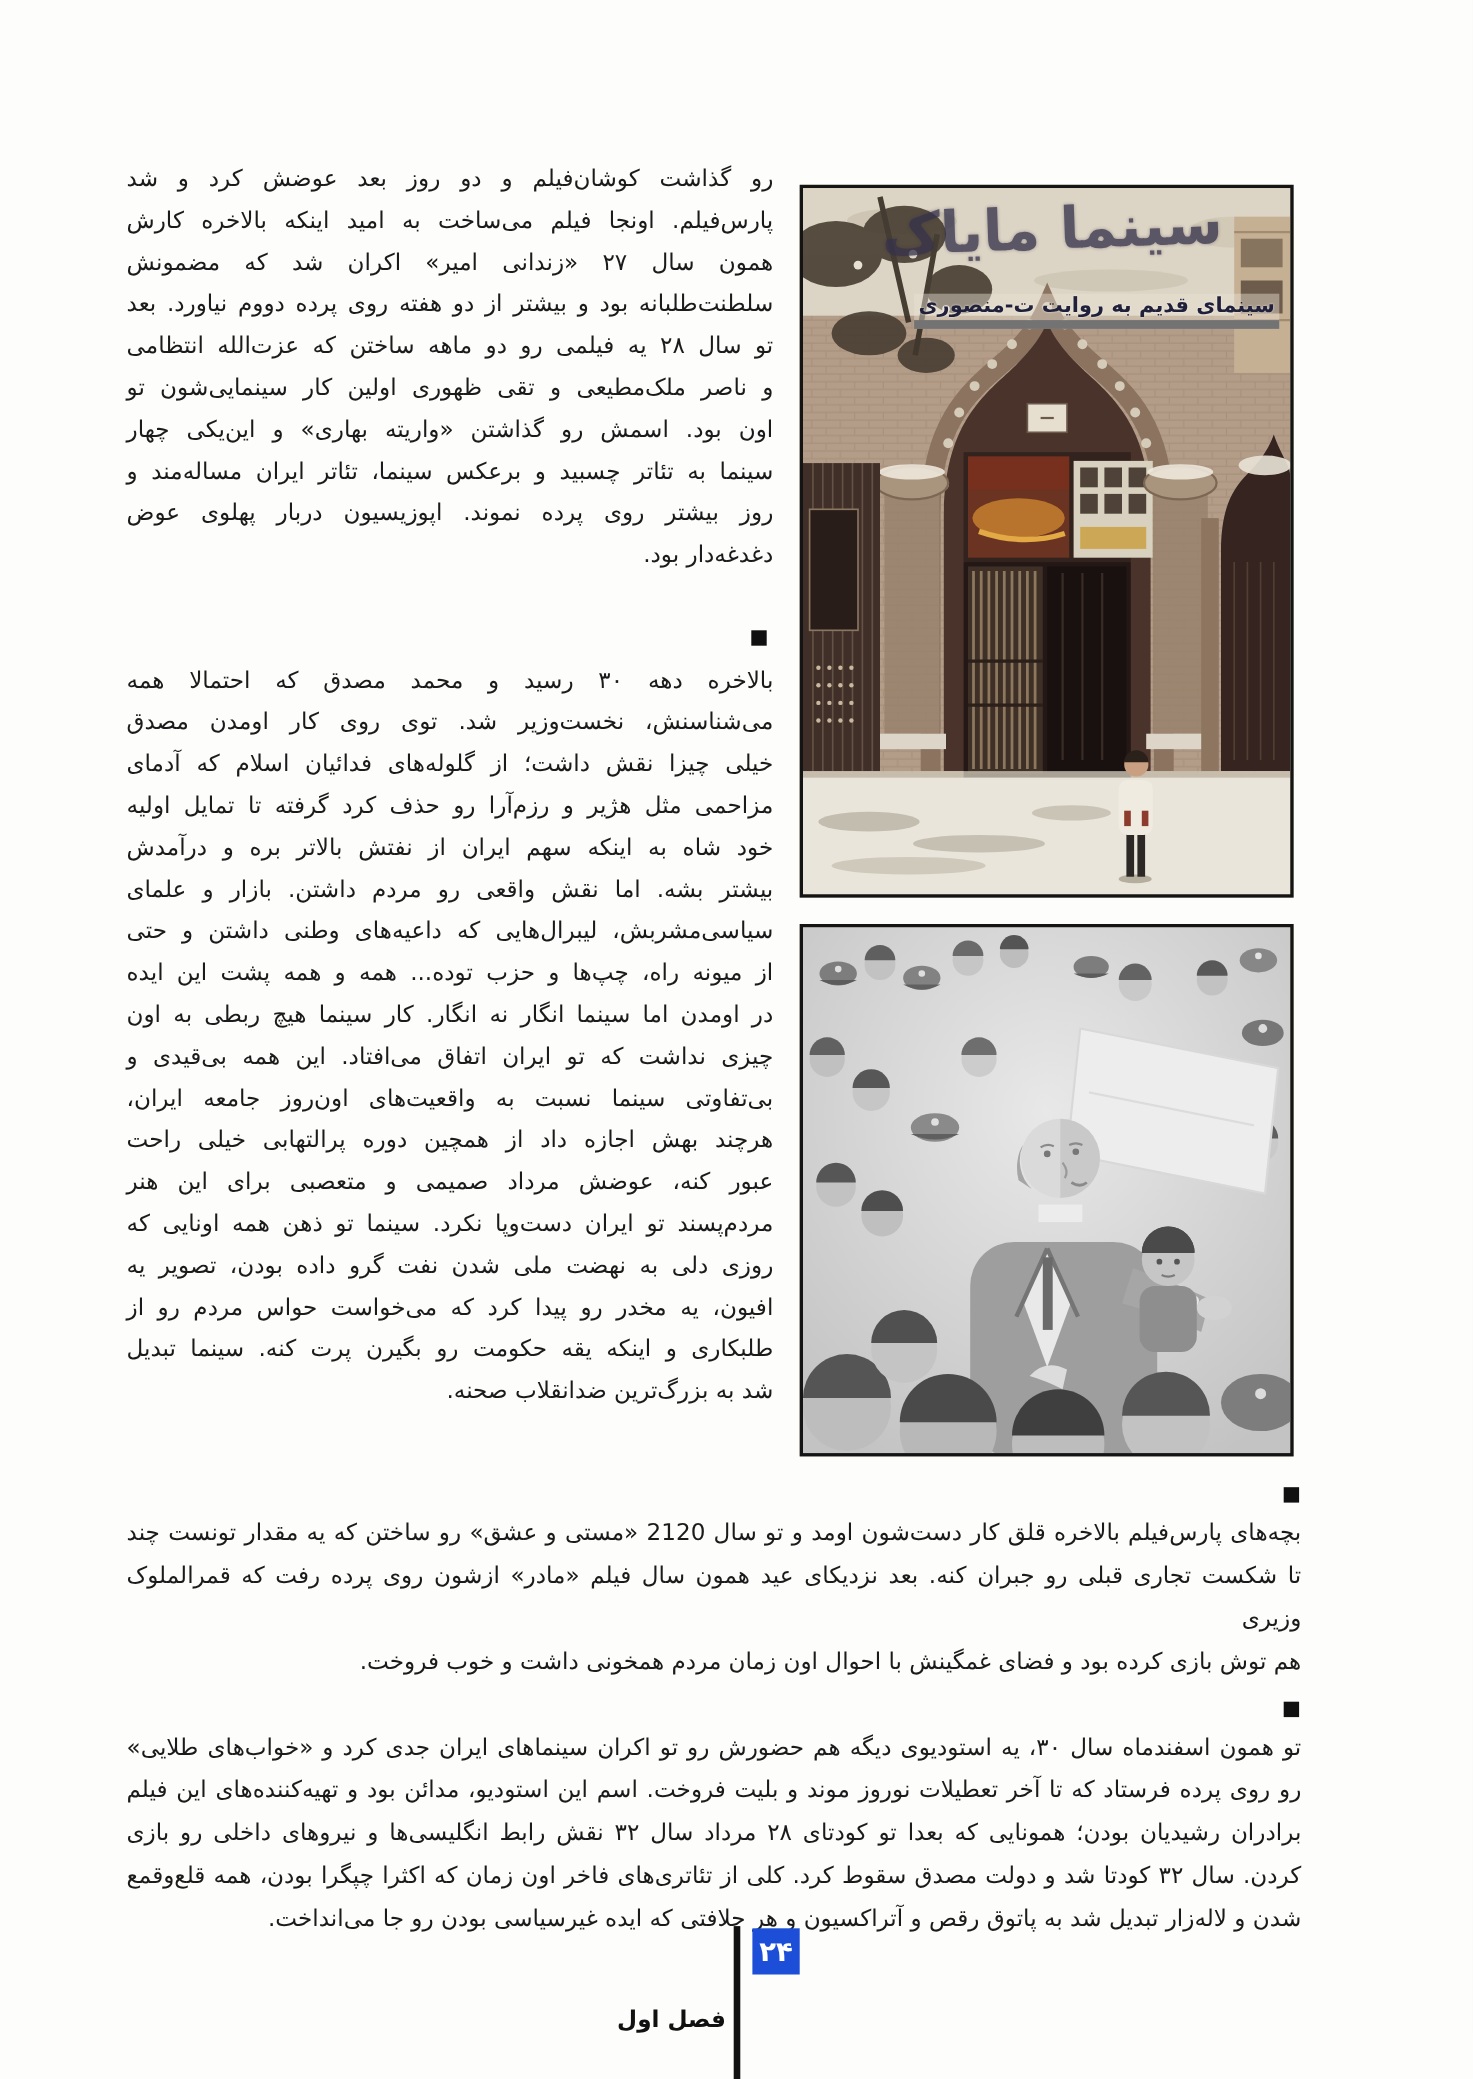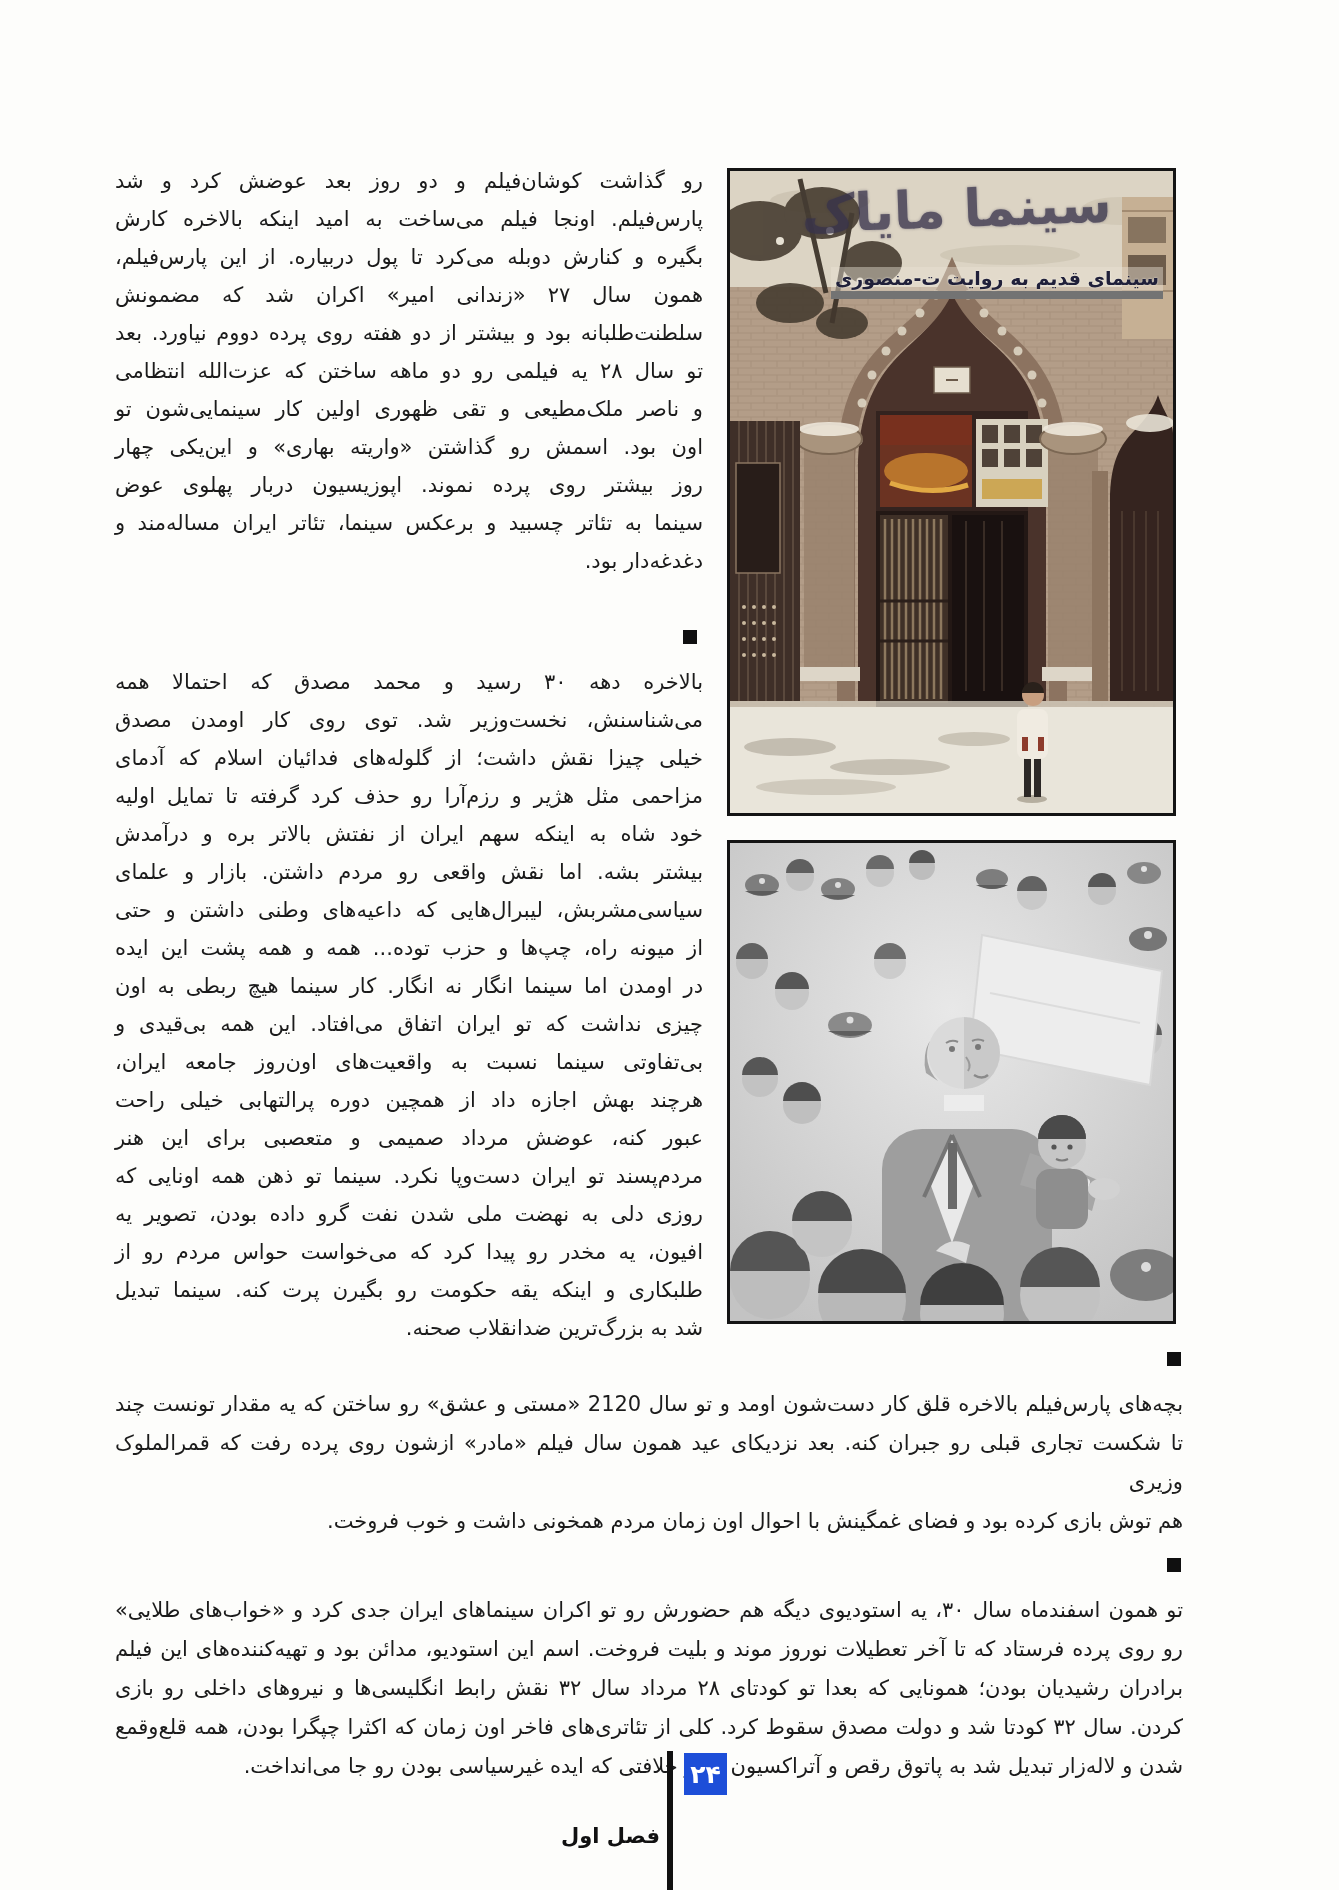--- a/index.html
+++ b/index.html
@@ -10,21 +10,21 @@
     background:#fdfdfb;
     font-family:"DejaVu Sans",sans-serif;
     color:#1b1b1b;
     overflow:hidden;
   }
   
   .col{
     position:absolute;left:115px;top:143px;width:588px;
     direction:rtl;
   }
-  .para{font-size:21px;line-height:38px;margin-top:19px;}
+  .para{font-size:21px;line-height:38px;}
   .tline{text-align:justify;text-align-last:justify;}
   .tline.last{text-align-last:right;}
   .bullet-row{height:14px;text-align:right;}
   .col .bullet-row{margin:50px 6px 12px 0;}
   .bullet{display:inline-block;width:14px;height:14px;background:#101010;vertical-align:top;}
   
   .bottom{
     position:absolute;left:115px;top:1352px;width:1068px;
     direction:rtl;
   }
@@ -72,28 +72,27 @@
 </style>
 </head>
 <body>
 
 <div class="page">
 
   <div class="col">
     <div class="para">
         <div class="tline">رو گذاشت کوشان‌فیلم و دو روز بعد عوضش کرد و شد</div>
         <div class="tline">پارس‌فیلم. اونجا فیلم می‌ساخت به امید اینکه بالاخره کارش</div>
-        <div class="tline">بگیره و کنارش دوبله می‌کرد تا پول دربیاره. از این پارس‌فیلم،</div>
         <div class="tline">همون سال ۲۷ «زندانی امیر» اکران شد که مضمونش</div>
         <div class="tline">سلطنت‌طلبانه بود و بیشتر از دو هفته روی پرده دووم نیاورد. بعد</div>
         <div class="tline">تو سال ۲۸ یه فیلمی رو دو ماهه ساختن که عزت‌الله انتظامی</div>
         <div class="tline">و ناصر ملک‌مطیعی و تقی ظهوری اولین کار سینمایی‌شون تو</div>
         <div class="tline">اون بود. اسمش رو گذاشتن «واریته بهاری» و این‌یکی چهار</div>
+        <div class="tline">سینما به تئاتر چسبید و برعکس سینما، تئاتر ایران مساله‌مند و</div>
         <div class="tline">روز بیشتر روی پرده نموند. اپوزیسیون دربار پهلوی عوض</div>
-        <div class="tline">سینما به تئاتر چسبید و برعکس سینما، تئاتر ایران مساله‌مند و</div>
         <div class="tline last">دغدغه‌دار بود.</div>
       </div>
     <div class="bullet-row">
       <span class="bullet"></span>
     </div>
     <div class="para">
         <div class="tline">بالاخره دهه ۳۰ رسید و محمد مصدق که احتمالا همه</div>
         <div class="tline">می‌شناسنش، نخست‌وزیر شد. توی روی کار اومدن مصدق</div>
         <div class="tline">خیلی چیزا نقش داشت؛ از گلوله‌های فدائیان اسلام که آدمای</div>
         <div class="tline">مزاحمی مثل هژیر و رزم‌آرا رو حذف کرد گرفته تا تمایل اولیه</div>

